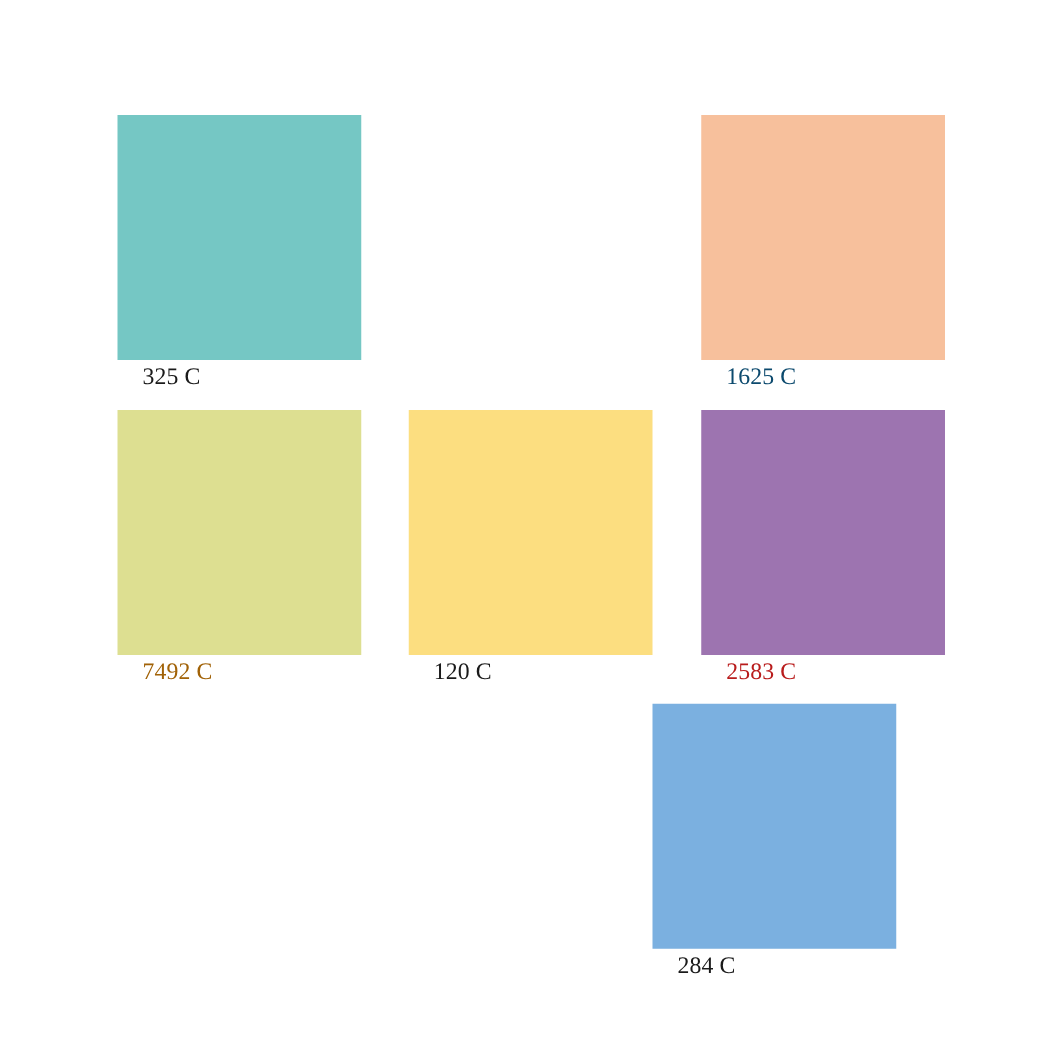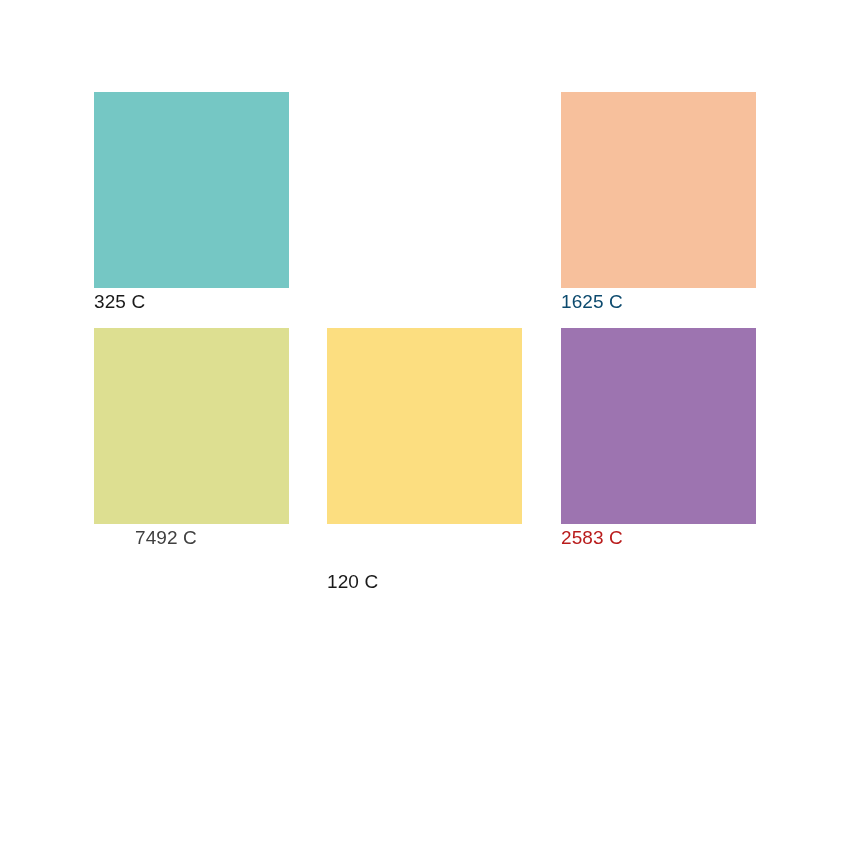--- a/index.html
+++ b/index.html
@@ -46,24 +46,24 @@
 
   .swatch-chip {
     width: 195px;
     height: 196px;
     display: block;
     background: #cccccc;
   }
 
   .swatch-label {
     position: absolute;
-    left: 0;
+    left: 20px;
     top: 199px;
     white-space: nowrap;
-    font-family: Liberation Sans, sans-serif;
+    font-family: Liberation Serif, serif;
     font-size: 19px;
     line-height: 22px;
     letter-spacing: 0.1px;
     color: #1a1a1a;
   }
 </style>
 </head>
 <body style="background: rgb(255, 255, 255);">
 
 <div id="palette-sheet">
@@ -86,40 +86,44 @@
     </div>
 
     <div></div>
     <div></div>
     <div></div>
     <div></div>
     <div></div>
 
     <div class="swatch-cell">
       <div class="swatch-chip" style="background: rgb(221, 223, 145);"></div>
-      <div class="swatch-label" style="color: #404040; margin-left: 41px;">7492 C</div>
+      <div class="swatch-label" style="color: #a16207;">7492 C</div>
     </div>
     <div></div>
     <div class="swatch-cell">
       <div class="swatch-chip" style="background: rgb(252, 222, 128);"></div>
-      <div class="swatch-label" style="color: rgb(26, 26, 26); margin-top: 44px;">120 C</div>
+      <div class="swatch-label" style="color: rgb(26, 26, 26);">120 C</div>
     </div>
     <div></div>
     <div class="swatch-cell">
       <div class="swatch-chip" style="background: rgb(157, 116, 176);"></div>
       <div class="swatch-label" style="color: #b91c1c;">2583 C</div>
     </div>
 
     <div></div>
     <div></div>
     <div></div>
     <div></div>
     <div></div>
 
     <div></div>
     <div class="swatch-cell is-empty">
       <div class="swatch-chip" style="background: rgb(255, 255, 255);"></div>
 
     </div>
     <div></div>
+    <div class="swatch-cell">
+      <div class="swatch-chip" style="background: rgb(123, 176, 224);"></div>
+      <div class="swatch-label" style="color: rgb(26, 26, 26);">284 C</div>
+    </div>
 
   </div>
 </div>
 
 </body></html>

